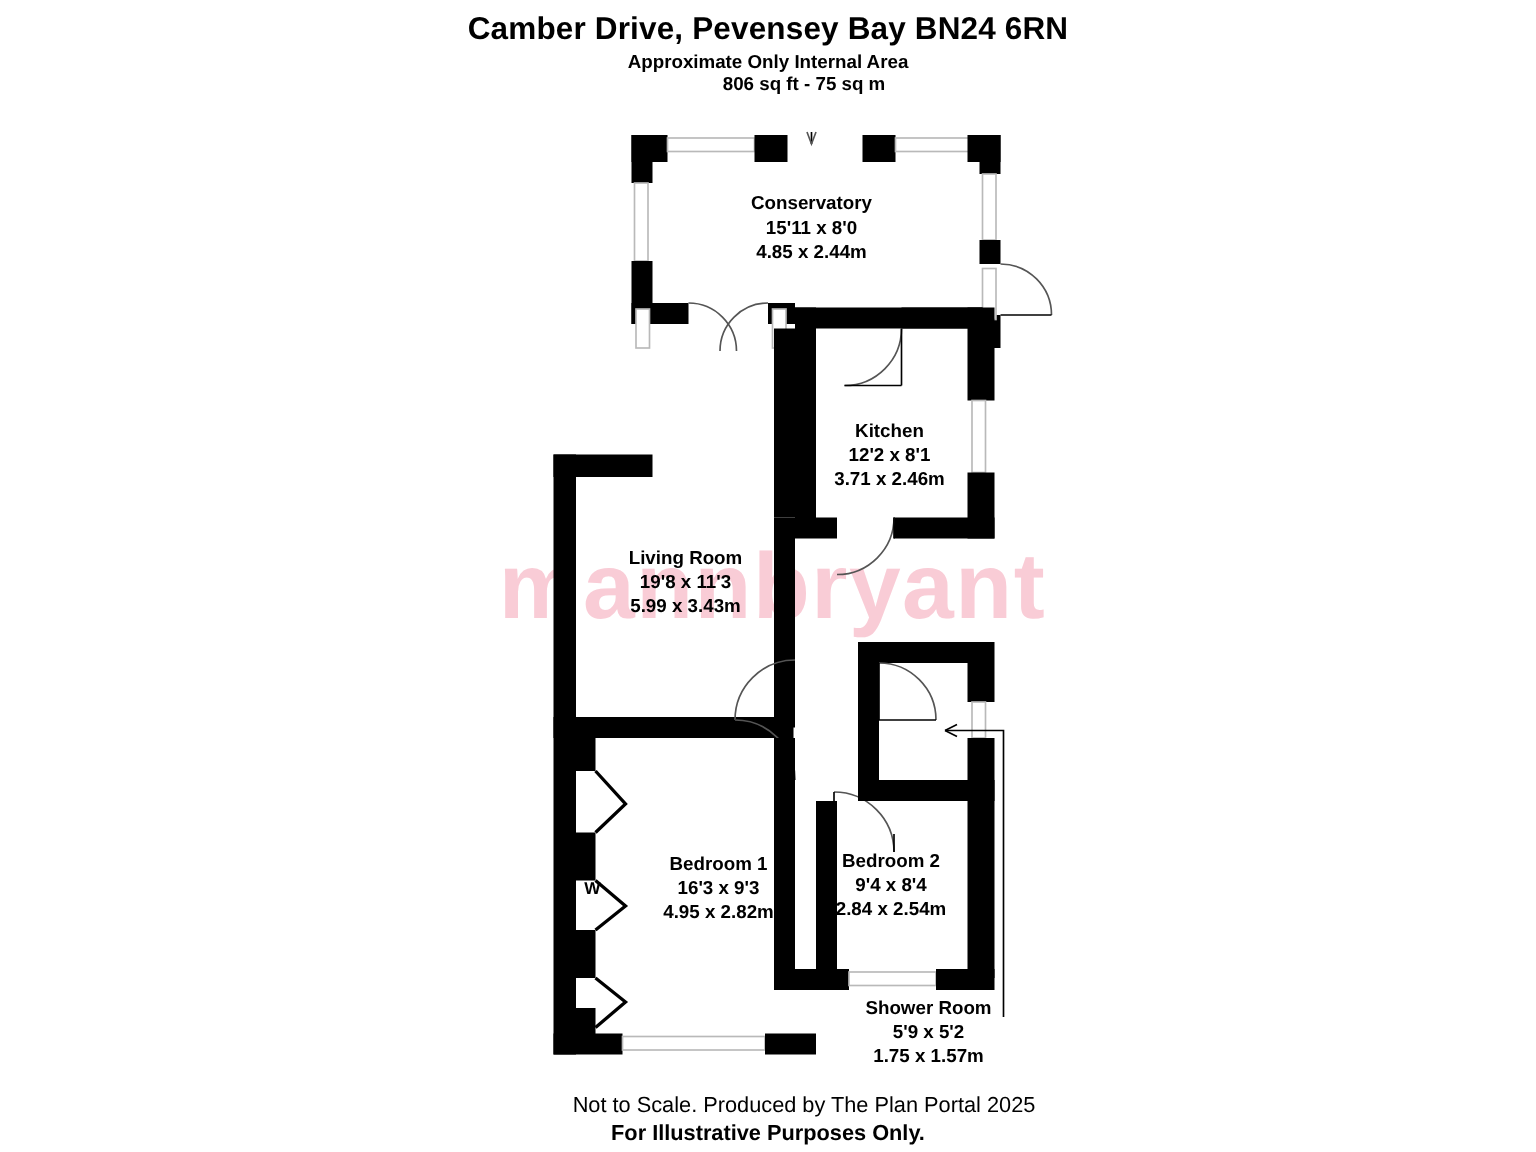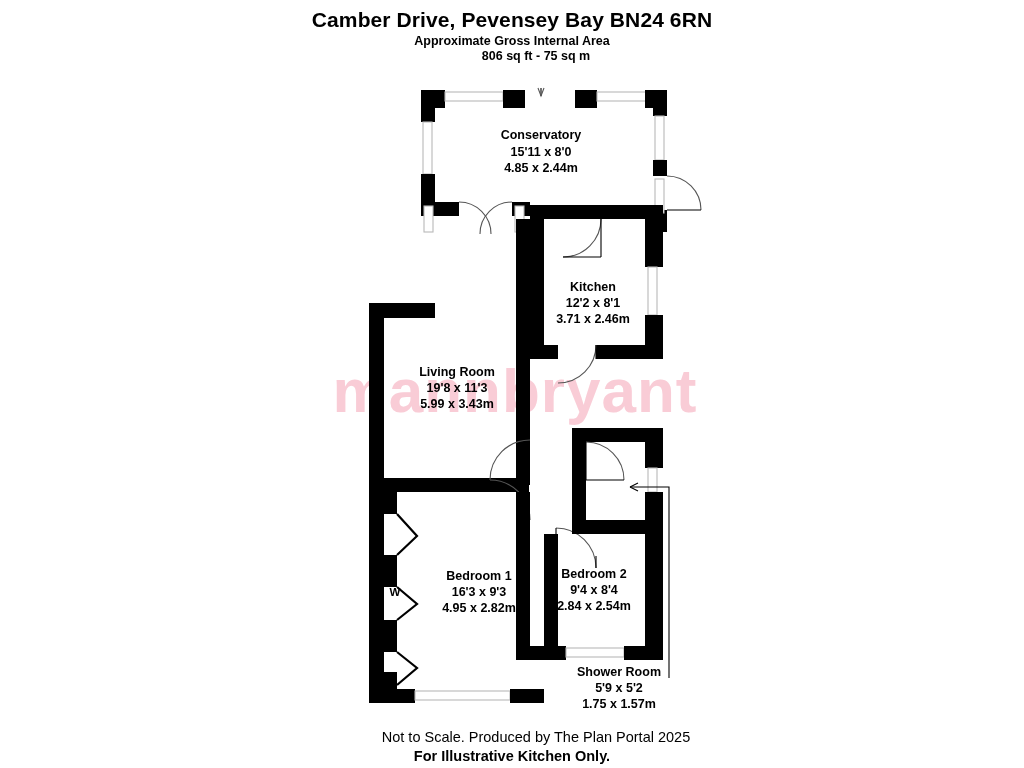--- a/index.html
+++ b/index.html
@@ -113,21 +113,21 @@
     fill: #000;
     text-anchor: middle;
   }
 </style>
 </head>
 <body>
 
 <div id="page">
 
   <div class="hdr" id="plan-title">Camber Drive, Pevensey Bay BN24 6RN</div>
-  <div class="hdr" id="area-line1">Approximate Gross Internal Area</div>
+  <div class="hdr" id="area-line1">Approximate Only Internal Area</div>
   <div class="hdr" id="area-line2">806 sq ft - 75 sq m</div>
 
   <svg id="floorplan-svg" viewBox="0 0 1024 768">
 
     <text class="wm" id="wm-text" x="515" y="412" fill="#f9ccd6">mannbryant</text>
 
     <g>
 
       <rect class="wall" x="421" y="90" width="24" height="18"></rect>
 
@@ -294,15 +294,15 @@
 
     <text class="wlabel" x="395" y="596">W</text>
 
     <text class="rm-name" x="479" y="580">Bedroom 1</text>
     <text class="rm-dim" x="479" y="596">16'3 x 9'3</text>
     <text class="rm-dim" x="479" y="612">4.95 x 2.82m</text>
 
   </svg>
 
   <div class="hdr" id="footer-line1">Not to Scale. Produced by The Plan Portal 2025</div>
-  <div class="hdr" id="footer-line2">For Illustrative Kitchen Only.</div>
+  <div class="hdr" id="footer-line2">For Illustrative Purposes Only.</div>
 
 </div>
 
 </body></html>

